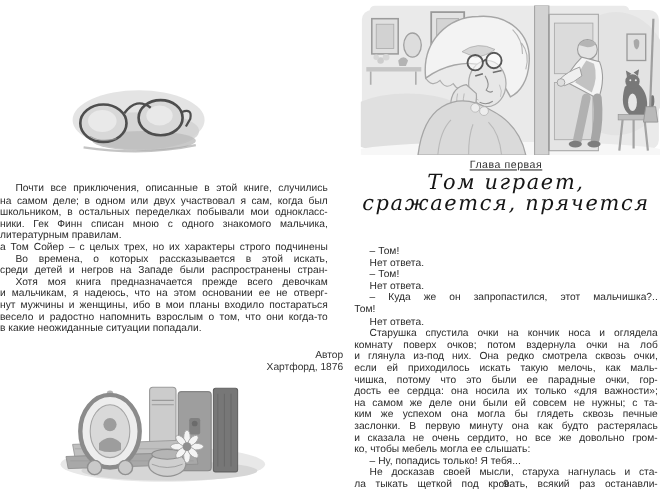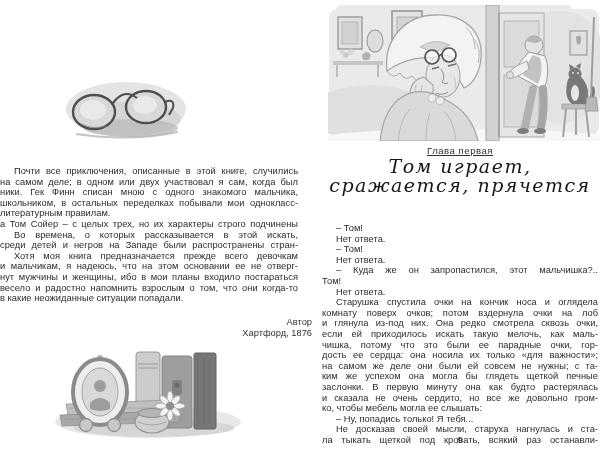--- a/index.html
+++ b/index.html
@@ -62,22 +62,22 @@
       <ellipse cx="90" cy="31" rx="20" ry="16" fill="#d8d8d8" stroke="#4e4e4e" stroke-width="2.4"></ellipse>
       <ellipse cx="89" cy="29" rx="12" ry="9" fill="#e9e9e9"></ellipse>
       <path d="M57 27 Q68 12 81 22" fill="none" stroke="#4e4e4e" stroke-width="2.2"></path>
       <path d="M109 26 q10 -4 8 6 l-4 7" fill="none" stroke="#4e4e4e" stroke-width="2"></path>
       <path d="M26 48 q10 6 24 2" fill="none" stroke="#8f8f8f" stroke-width="1" opacity="0.8"></path>
     </svg>
 
     <div id="left-text" class="abs textcol">
         <div class="line ind">Почти все приключения, описанные в этой книге, случились</div>
         <div class="line">на самом деле; в одном или двух участвовал я сам, когда был</div>
+        <div class="line">школьником, в остальных переделках побывали мои однокласс-</div>
         <div class="line">ники. Гек Финн списан мною с одного знакомого мальчика,</div>
-        <div class="line">школьником, в остальных переделках побывали мои однокласс-</div>
         <div class="line last">литературным правилам.</div>
         <div class="line">а Том Сойер – с целых трех, но их характеры строго подчинены</div>
         <div class="line ind">Во времена, о которых рассказывается в этой искать,</div>
         <div class="line">среди детей и негров на Западе были распространены стран-</div>
         <div class="line ind">Хотя моя книга предназначается прежде всего девочкам</div>
         <div class="line">и мальчикам, я надеюсь, что на этом основании ее не отверг-</div>
         <div class="line">нут мужчины и женщины, ибо в мои планы входило постараться</div>
         <div class="line">весело и радостно напомнить взрослым о том, что они когда-то</div>
         <div class="line last">в какие неожиданные ситуации попадали.</div>
       </div>
@@ -229,21 +229,21 @@
         <div class="line ind">– Куда же он запропастился, этот мальчишка?..</div>
         <div class="line last">Том!</div>
         <div class="line ind last">Нет ответа.</div>
         <div class="line ind">Старушка спустила очки на кончик носа и оглядела</div>
         <div class="line">комнату поверх очков; потом вздернула очки на лоб</div>
         <div class="line">и глянула из-под них. Она редко смотрела сквозь очки,</div>
         <div class="line">если ей приходилось искать такую мелочь, как маль-</div>
         <div class="line">чишка, потому что это были ее парадные очки, гор-</div>
         <div class="line">дость ее сердца: она носила их только «для важности»;</div>
         <div class="line">на самом же деле они были ей совсем не нужны; с та-</div>
-        <div class="line">ким же успехом она могла бы глядеть щеткой печные</div>
+        <div class="line">ким же успехом она могла бы глядеть сквозь печные</div>
         <div class="line">заслонки. В первую минуту она как будто растерялась</div>
         <div class="line">и сказала не очень сердито, но все же довольно гром-</div>
         <div class="line last">ко, чтобы мебель могла ее слышать:</div>
         <div class="line ind last">– Ну, попадись только! Я тебя...</div>
         <div class="line ind">Не досказав своей мысли, старуха нагнулась и ста-</div>
         <div class="line">ла тыкать щеткой под кровать, всякий раз останавли-</div>
       </div>
 
     <div class="abs page-number">9</div>
   </section>

